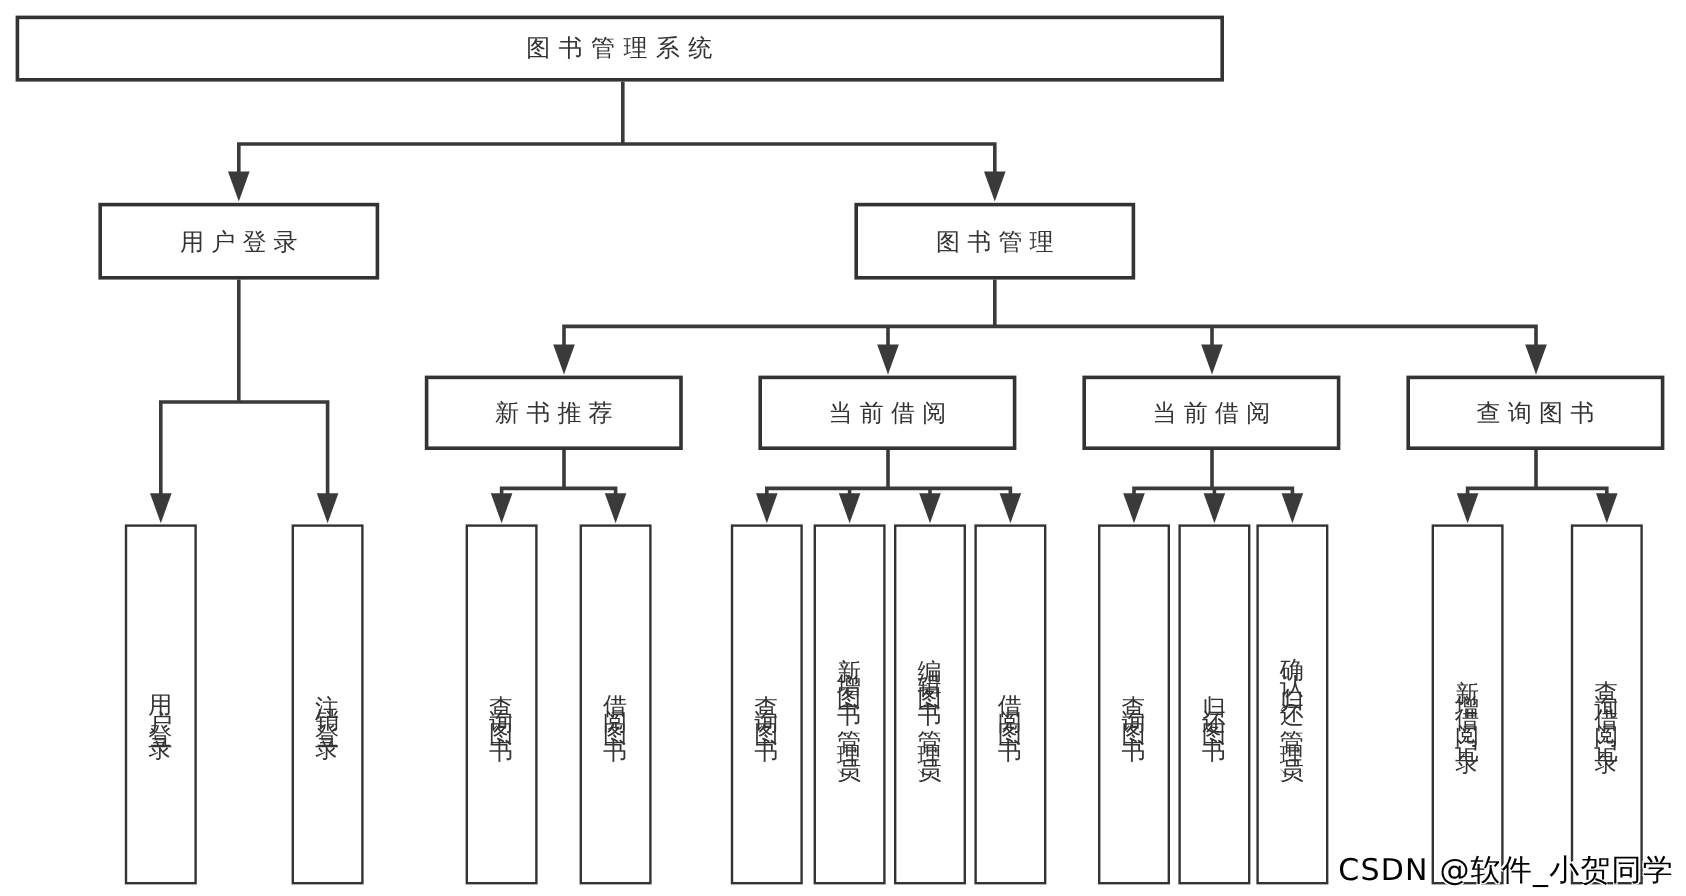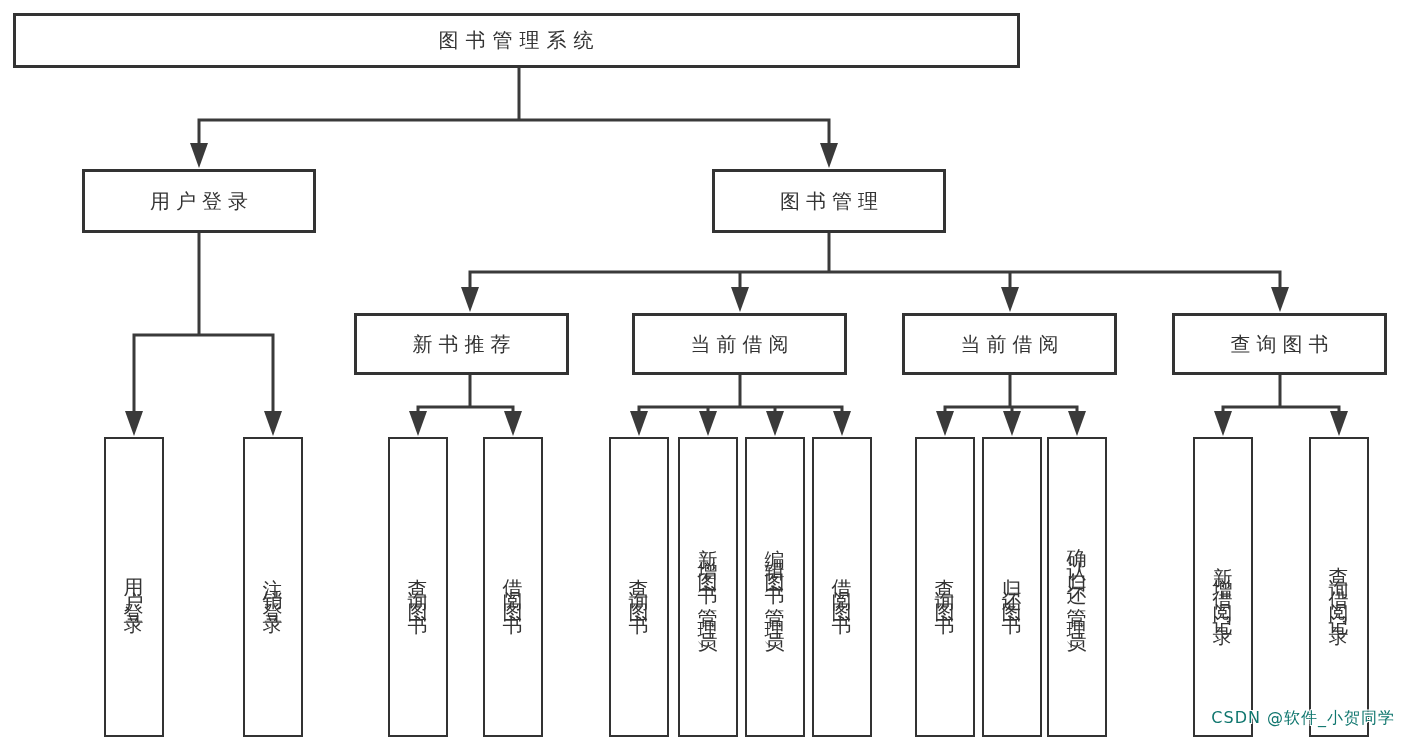--- a/index.html
+++ b/index.html
@@ -46,22 +46,22 @@
     text-orientation: mixed;
     letter-spacing: 12px;
     text-indent: 0;
     font-size: 20px;
     line-height: 1;
   }
   .watermark {
     position: absolute;
     top: 708px;
     right: 10px;
-    font-size: 16px;
-    color: #0f766e;
+    font-size: 25px;
+    color: #000000;
     letter-spacing: 1px;
     text-shadow: 1px 1px 0 #ffffff, -1px -1px 0 #ffffff, 1px -1px 0 #ffffff, -1px 1px 0 #ffffff;
     white-space: nowrap;
   }
 </style>
 </head>
 <body>
 
 <div class="canvas">
 

